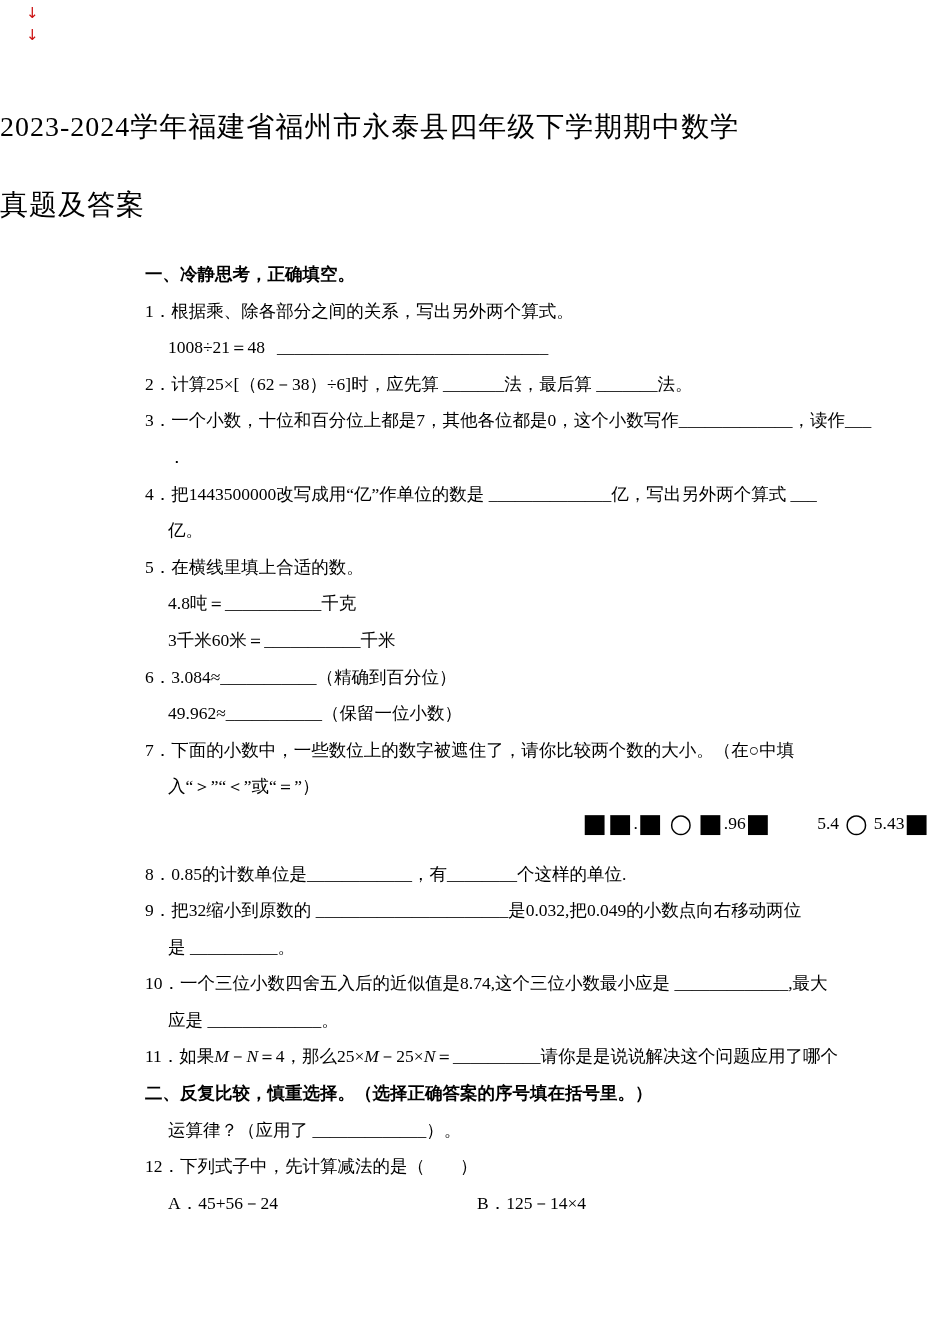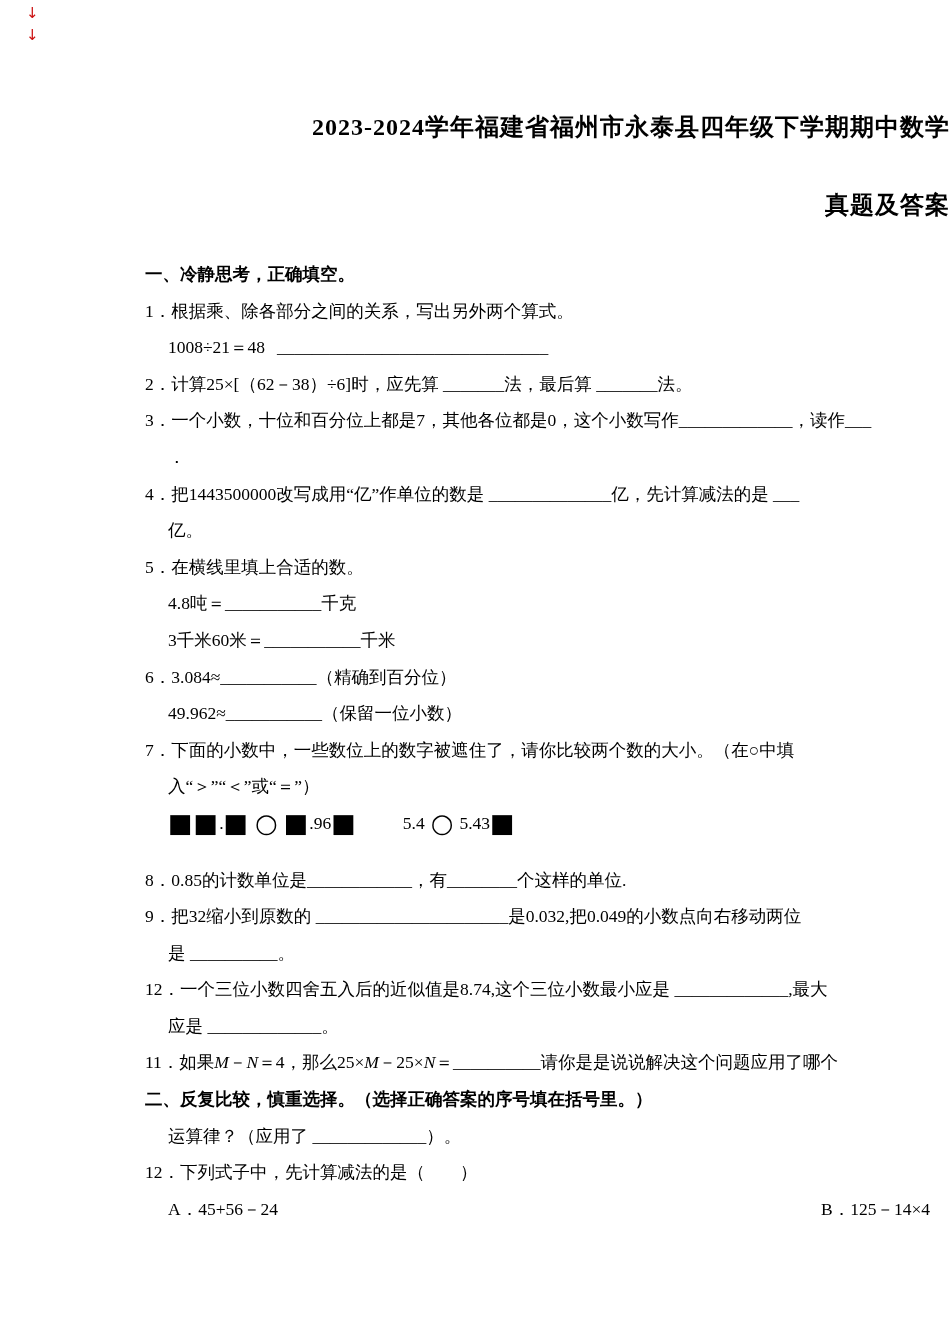--- a/index.html
+++ b/index.html
@@ -18,59 +18,59 @@
     left:26px;
     top:2px;
     display:flex;
     flex-direction:column;
     color:#cc1111;
     font-size:15px;
     line-height:22px;
     font-family:"DejaVu Sans",sans-serif;
   }
   .title {
-    text-align:right;
-    font-weight:700;
-    font-size:24px;
+    text-align:left;
+    font-weight:400;
+    font-size:28px;
     line-height:38px;
     letter-spacing:1px;
   }
   .title1 { padding-top:108px; }
-  .title2 { margin-top:40px;padding-left:44px; }
+  .title2 { margin-top:40px; }
   .docbody {
     margin:32px 20px 0 145px;
     font-size:17.5px;
   }
   .line {
     line-height:36.6px;
     height:36.6px;
     white-space:nowrap;
   }
   .heading { font-weight:700; }
   .indent { padding-left:23px; }
   .blank { letter-spacing:0;margin-top:37px; }
-  .sqline { margin-bottom:20px; }
+  .sqline { margin-bottom:14px;text-align:right; }
   .sq {
     font-size:26px;
     line-height:1;
     vertical-align:-3px;
     letter-spacing:1px;
     font-family:"DejaVu Sans",sans-serif;
   }
   .cir {
     font-size:26px;
     line-height:1;
     vertical-align:-3px;
     margin:0 6px;
     font-family:"DejaVu Sans",sans-serif;
   }
   .gap { display:inline-block; width:46px; }
   .smallgap { display:inline-block; width:12px; }
   .it { font-style:italic; }
-  .opts { display:flex;justify-content:space-between; }
+  .opts { display:flex; }
   .opt-left { width:332px; padding-left:23px; }
 </style>
 </head>
 <body>
 
 <div class="page">
 
   <div class="corner">
     <span>↓</span>
     <span>↓</span>
@@ -84,40 +84,40 @@
     <div class="line heading">一、冷静思考，正确填空。</div>
 
     <div class="line">1．根据乘、除各部分之间的关系，写出另外两个算式。</div>
     <div class="line indent"><span>1008÷21＝48</span><span class="smallgap"></span><span class="blank">_______________________________</span></div>
 
     <div class="line"><span>2．计算25×[（62－38）÷6]时，应先算 </span><span class="blank">_______</span><span>法，最后算 </span><span class="blank">_______</span><span>法。</span></div>
 
     <div class="line"><span>3．一个小数，十位和百分位上都是7，其他各位都是0，这个小数写作</span><span class="blank">_____________</span><span>，读作</span><span class="blank">___</span></div>
     <div class="line indent">．</div>
 
-    <div class="line"><span>4．把1443500000改写成用“亿”作单位的数是 </span><span class="blank">______________</span><span>亿，先计算减法的是 </span><span class="blank">___</span></div>
+    <div class="line"><span>4．把1443500000改写成用“亿”作单位的数是 </span><span class="blank">______________</span><span>亿，写出另外两个算式 </span><span class="blank">___</span></div>
     <div class="line indent">亿。</div>
 
     <div class="line">5．在横线里填上合适的数。</div>
     <div class="line indent"><span>4.8吨＝</span><span class="blank">___________</span><span>千克</span></div>
     <div class="line indent"><span>3千米60米＝</span><span class="blank">___________</span><span>千米</span></div>
 
     <div class="line"><span>6．3.084≈</span><span class="blank">___________</span><span>（精确到百分位）</span></div>
     <div class="line indent"><span>49.962≈</span><span class="blank">___________</span><span>（保留一位小数）</span></div>
 
     <div class="line">7．下面的小数中，一些数位上的数字被遮住了，请你比较两个数的大小。（在○中填</div>
     <div class="line indent">入“＞”“＜”或“＝”）</div>
     <div class="line indent sqline"><span class="sq">■■</span><span>.</span><span class="sq">■</span><span class="cir">○</span><span class="sq">■</span><span>.96</span><span class="sq">■</span><span class="gap"></span><span>5.4</span><span class="cir">○</span><span>5.43</span><span class="sq">■</span></div>
 
     <div class="line"><span>8．0.85的计数单位是</span><span class="blank">____________</span><span>，有</span><span class="blank">________</span><span>个这样的单位.</span></div>
 
     <div class="line"><span>9．把32缩小到原数的 </span><span class="blank">______________________</span><span>是0.032,把0.049的小数点向右移动两位</span></div>
     <div class="line indent"><span>是 </span><span class="blank">__________</span><span>。</span></div>
 
-    <div class="line"><span>12．一个三位小数四舍五入后的近似值是8.74,这个三位小数最小应是 </span><span class="blank">_____________</span><span>,最大</span></div>
+    <div class="line"><span>10．一个三位小数四舍五入后的近似值是8.74,这个三位小数最小应是 </span><span class="blank">_____________</span><span>,最大</span></div>
     <div class="line indent"><span>应是 </span><span class="blank">_____________</span><span>。</span></div>
 
     <div class="line"><span>11．如果</span><span class="it">M</span><span>－</span><span class="it">N</span><span>＝4，那么25×</span><span class="it">M</span><span>－25×</span><span class="it">N</span><span>＝</span><span class="blank">__________</span><span>请你是是说说解决这个问题应用了哪个</span></div>
     <div class="line heading">二、反复比较，慎重选择。（选择正确答案的序号填在括号里。）</div>
 
     <div class="line indent"><span>运算律？（应用了 </span><span class="blank">_____________</span><span>）。</span></div>
 
     <div class="line">12．下列式子中，先计算减法的是（　　）</div>
     <div class="line opts">
         <span class="opt-left">A．45+56－24</span>

